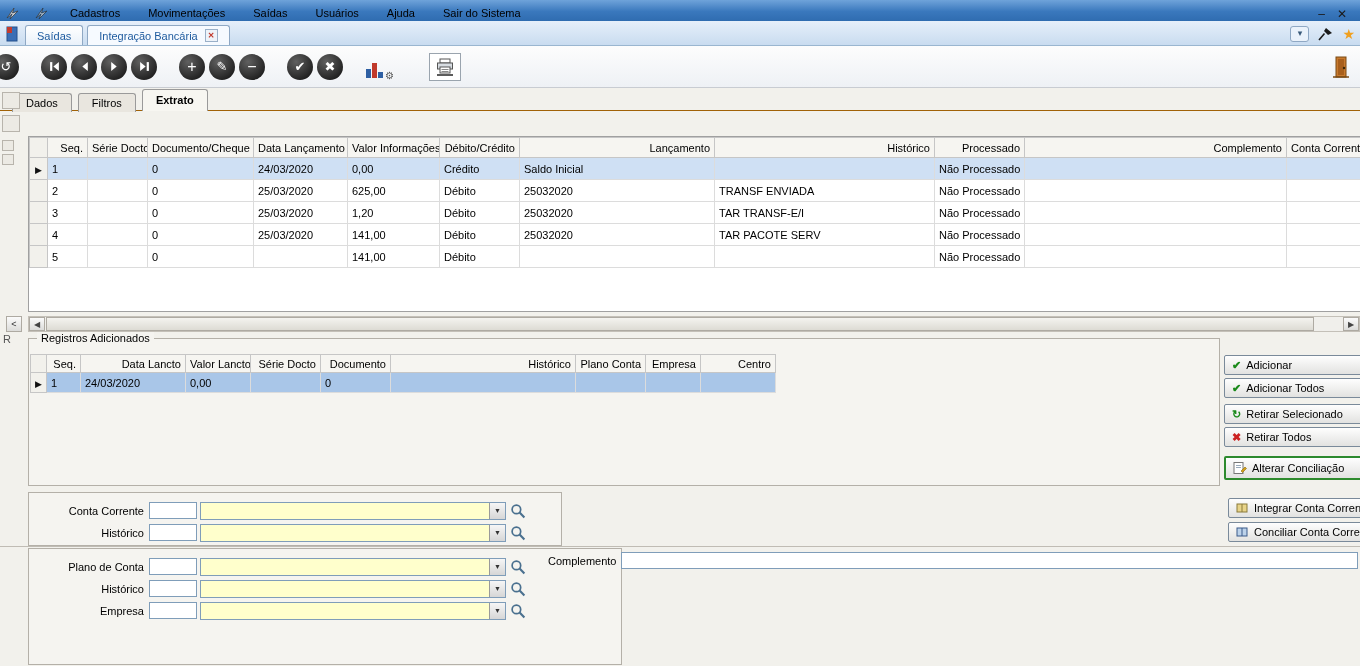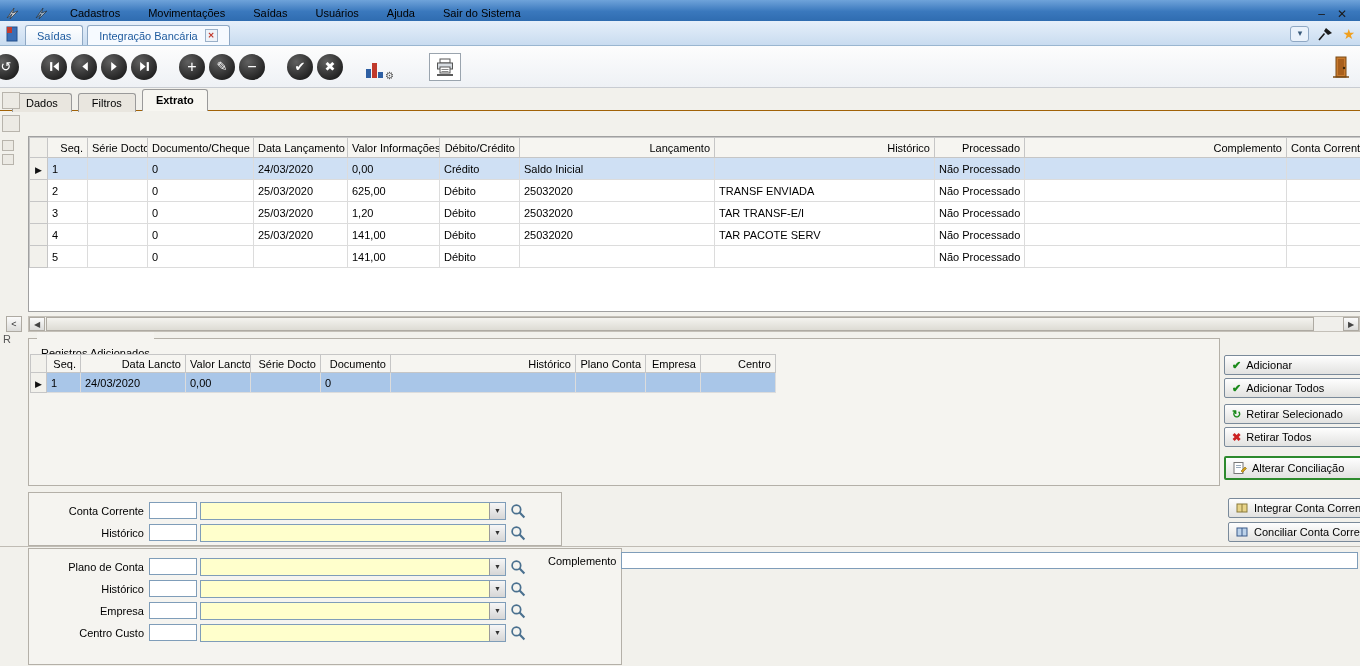--- a/index.html
+++ b/index.html
@@ -59,21 +59,21 @@
 .sb-btn{width:16px;height:14px;background:linear-gradient(#fbfbfb,#dcdcda);border:1px solid #aeaaa2;text-align:center;font-size:8px;line-height:13px;color:#444;flex:none}
 .sb-thumb{height:14px;width:1268px;background:linear-gradient(#f4f3ef,#dddbd4);border:1px solid #aeaaa2;margin-left:1px}
 .collapse-btn{position:absolute;left:6px;top:316px;width:16px;height:16px;border:1px solid #aeaaa2;background:linear-gradient(#fbfbfb,#dcdcda);text-align:center;line-height:14px;font-size:9px;color:#333}
 .gutter-label{position:absolute;left:3px;top:333px;color:#555}
 
 
 .sliver{position:absolute;left:2px;width:18px;border:1px solid #b8b4ac;background:#eceae4}
 
 
 .fieldset{position:absolute;border:1px solid #b4b0a8;background:#f5f4f0}
-.fieldset .legend{position:absolute;top:-7px;left:8px;background:#f5f4f0;padding:15px 4px}
+.fieldset .legend{position:absolute;top:-7px;left:8px;background:#f5f4f0;padding:0 4px}
 .reg-box{left:28px;top:338px;width:1192px;height:148px}
 .reg-table{position:absolute;left:1px;top:15px}
 table.grid.reg th{height:18px}
 table.grid.reg td{height:20px}
 
 
 .btn{display:flex;align-items:center;gap:5px;height:20px;padding:0 6px 0 7px;background:linear-gradient(#fefefe,#e2e2e0);border:1px solid #7a8a9a;border-radius:2px;white-space:nowrap;font-size:11px}
 .btn .bi{font-size:11px;line-height:1;flex:none}
 .green{color:#1a8a1a;font-weight:bold}
 .red{color:#cc2222;font-weight:bold}
@@ -499,33 +499,20 @@
       <span class="combo">
           <span class="dd">▼</span>
         </span>
       <span class="mag">
           <svg width="16" height="16" viewBox="0 0 15 15">
             <circle cx="6" cy="6" r="4" fill="none" stroke="#4a708f" stroke-width="1.6"></circle>
             <line x1="9" y1="9" x2="13.5" y2="13.5" stroke="#4a708f" stroke-width="2"></line>
           </svg>
         </span>
     </div>
-    <div class="frow">
-      <span class="flabel">Centro Custo</span>
-      <input class="mini" style="">
-      <span class="combo">
-          <span class="dd">▼</span>
-        </span>
-      <span class="mag">
-          <svg width="16" height="16" viewBox="0 0 15 15">
-            <circle cx="6" cy="6" r="4" fill="none" stroke="#4a708f" stroke-width="1.6"></circle>
-            <line x1="9" y1="9" x2="13.5" y2="13.5" stroke="#4a708f" stroke-width="2"></line>
-          </svg>
-        </span>
-    </div>
   </div>
 
   <div class="comp-row">
     <span style="padding-right:5px">Complemento</span>
     <input class="comp-input" style="">
   </div>
 
 </div>
 
 </body></html>

